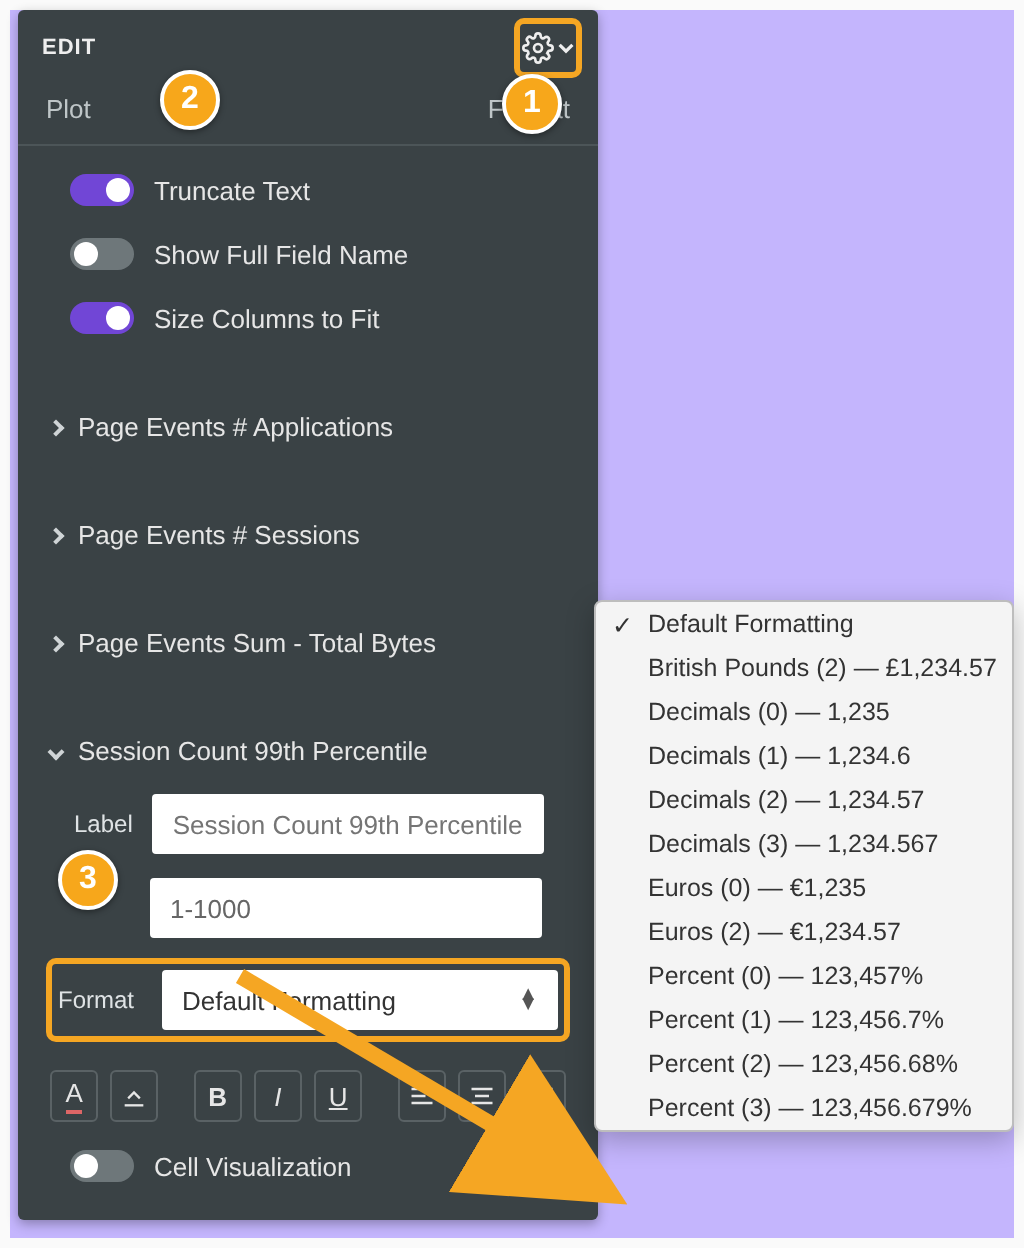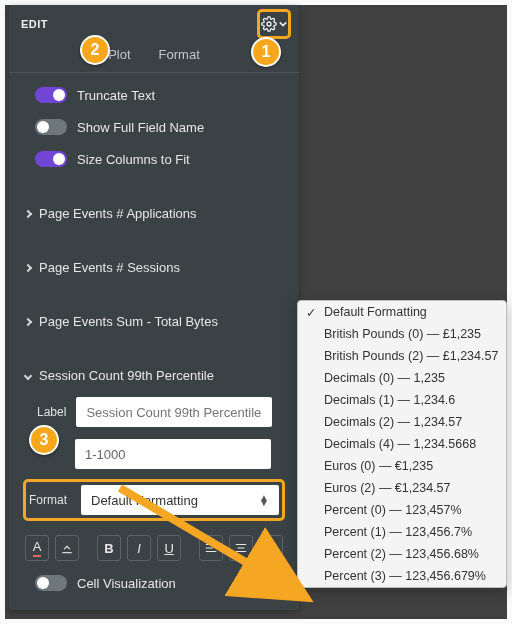--- a/index.html
+++ b/index.html
@@ -1,21 +1,21 @@
 <!DOCTYPE html>
 <html><head>
 <meta charset="utf-8">
 <style>
   * { box-sizing: border-box; margin: 0; padding: 0; font-family: -apple-system, "Helvetica Neue", Arial, sans-serif; }
   body { background: #fafafa; width: 512px; height: 624px; position: relative; padding: 5px; }
-  .wrap { width: 502px; height: 614px; background: #404040; position: relative; }
+  .wrap { width: 502px; height: 614px; background: #c4b5fd; position: relative; }
   .panel { position: absolute; top: 0; left: 4px; width: 290px; height: 605px; background: #3a4245; color: #e6e6e6; border-radius: 3px; box-shadow: 0 2px 6px rgba(0,0,0,0.3); }
   .panel-head { display:flex; align-items:center; justify-content:space-between; padding: 6px 10px 2px 12px; font-size: 11px; font-weight: 600; letter-spacing: .5px; color: #eee; }
   .gear { width: 30px; height: 26px; display:flex; align-items:center; justify-content:center; border-radius:3px; }
-  .tabs { display:flex; justify-content:center; border-bottom:1px solid #4c5558; font-size:13px; }
+  .tabs { display:flex; justify-content:space-between; border-bottom:1px solid #4c5558; font-size:13px; }
   .tab { padding: 8px 14px 10px; color:#bfc6c8; cursor:pointer; position:relative; }
   .tab.active { color:#fff; font-weight:500; }
   .tab.active::after { content:""; position:absolute; left:0; right:0; bottom:-1px; height:2px; background:#ddd; }
   .tgl-row { display:flex; align-items:center; gap:10px; padding: 8px 16px; font-size:13px; color:#e6e6e6;margin-left:10px; }
   .toggle { width:32px; height:16px; border-radius:10px; background:#7146d6; position:relative; flex-shrink:0; }
   .toggle::after { content:""; position:absolute; width:12px; height:12px; background:#fff; border-radius:50%; top:2px; right:2px; }
   .toggle.off { background:#6e777a; }
   .toggle.off::after { left:2px; right:auto; }
   .section-title { font-size:11px; letter-spacing:.5px; color:#c6cdd0; padding:14px 16px 4px; display:flex; align-items:center; gap:8px; }
   .section-title::after { content:""; flex:1; height:1px; background:#555d60; }
@@ -148,26 +148,25 @@
     </div>
 
     <div class="tgl-row" style="padding-top:8px">
       <span class="toggle off"></span>
       <span>Cell Visualization</span>
     </div>
   </div>
 
   <div class="menu">
     <div class="menu-item checked">Default Formatting</div>
-    <div class="menu-item">British Pounds (0) — £1,235</div>
     <div class="menu-item">British Pounds (2) — £1,234.57</div>
     <div class="menu-item">Decimals (0) — 1,235</div>
     <div class="menu-item">Decimals (1) — 1,234.6</div>
     <div class="menu-item">Decimals (2) — 1,234.57</div>
-    <div class="menu-item">Decimals (4) — 1,234.5668</div>
+    <div class="menu-item">Decimals (3) — 1,234.567</div>
     <div class="menu-item">Euros (0) — €1,235</div>
     <div class="menu-item">Euros (2) — €1,234.57</div>
     <div class="menu-item">Percent (0) — 123,457%</div>
     <div class="menu-item">Percent (1) — 123,456.7%</div>
     <div class="menu-item">Percent (2) — 123,456.68%</div>
     <div class="menu-item">Percent (3) — 123,456.679%</div>
 
   </div>
 
   <div class="num-badge" style="top:32px; left:246px">1</div>

